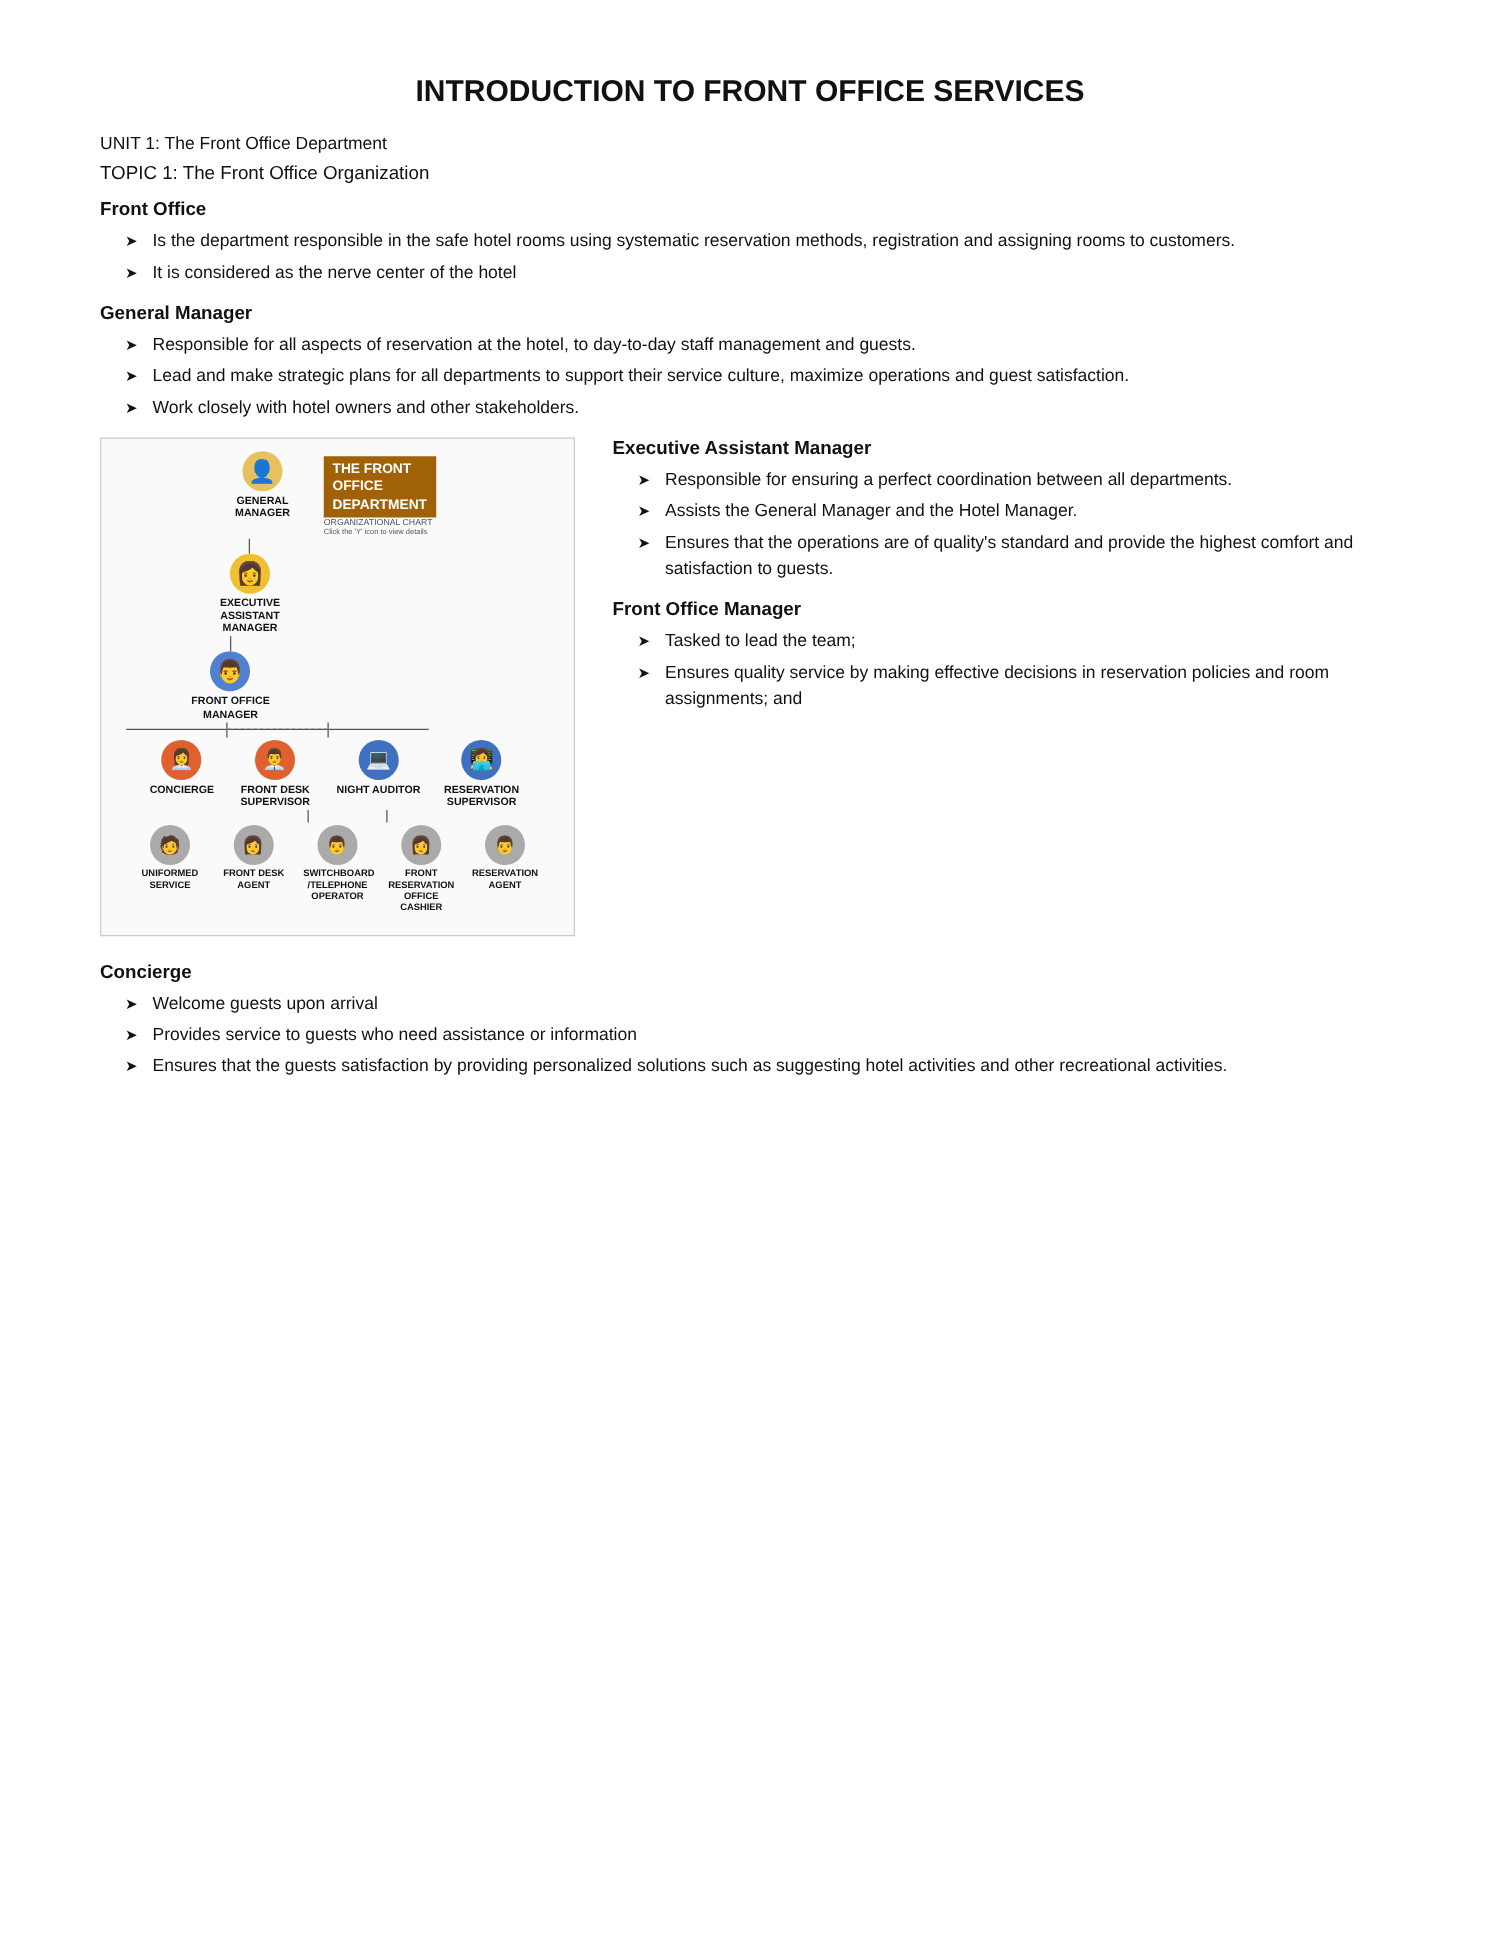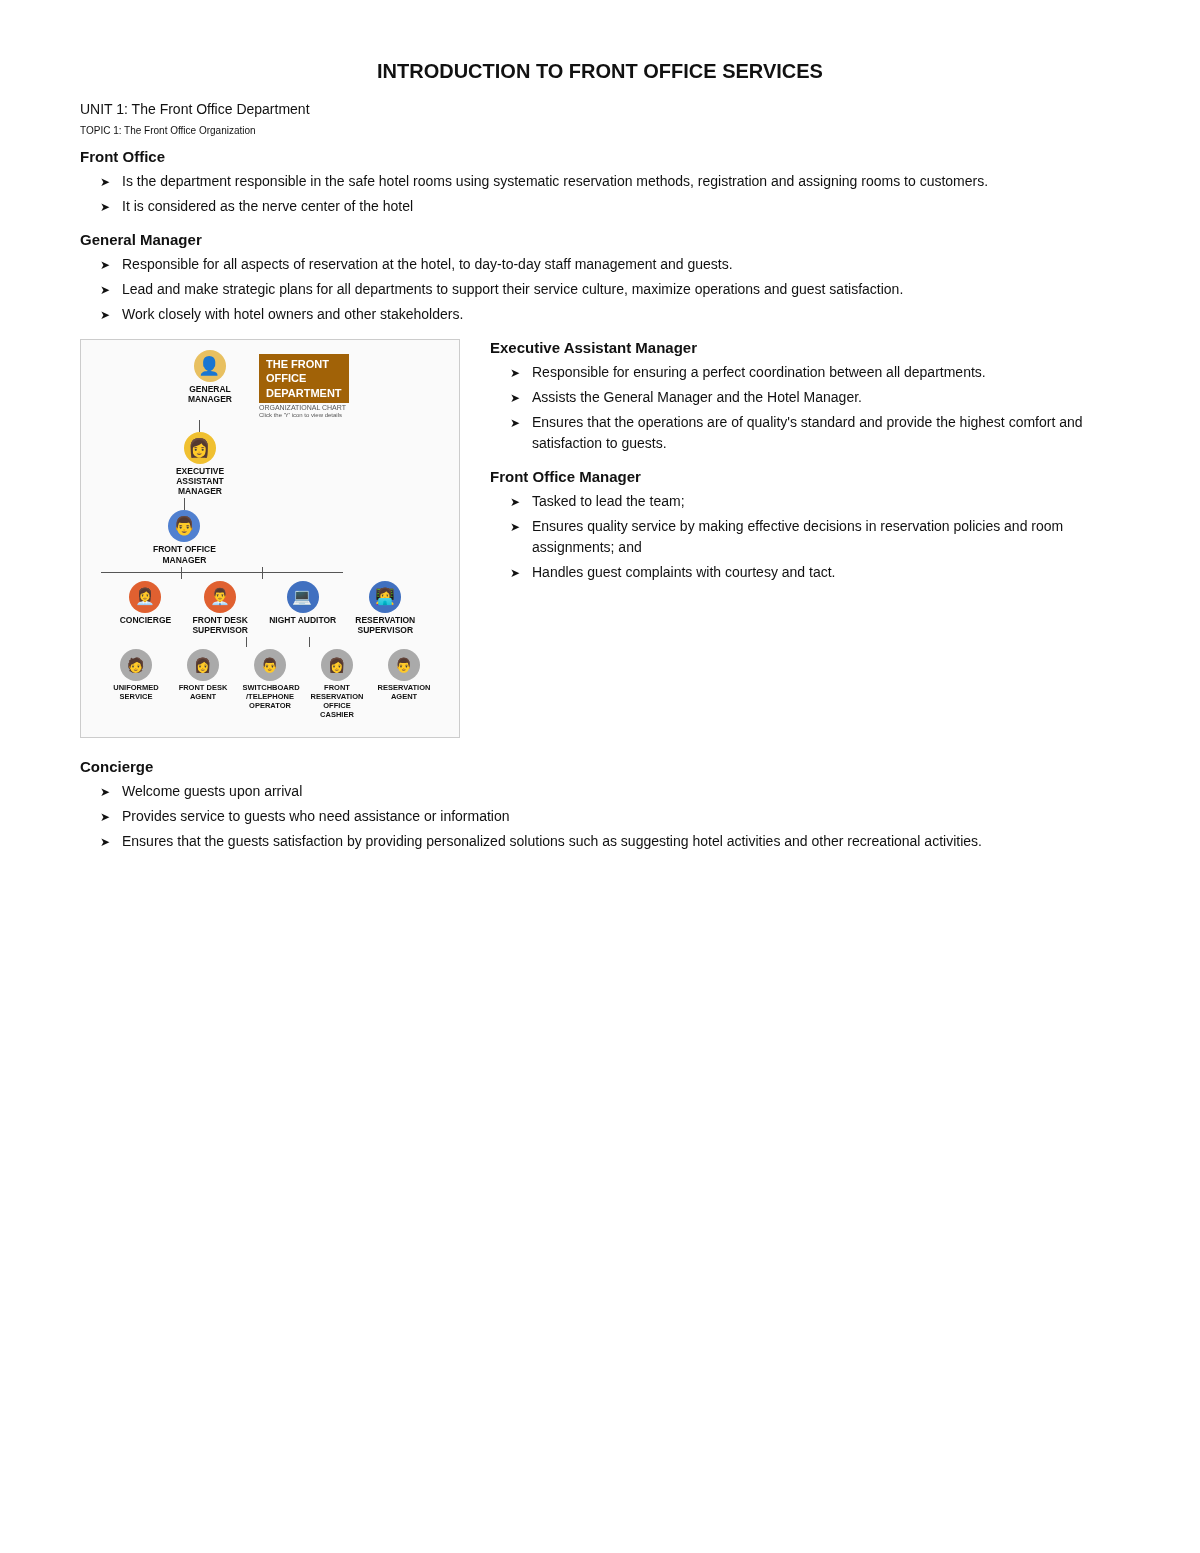--- a/index.html
+++ b/index.html
@@ -7,33 +7,33 @@
       background: #fff;
       font-family: 'Times New Roman', Times, serif;
       font-size: 15px;
       color: #111;
       padding: 60px 80px;
       max-width: 1200px;
       min-height: 1553px;
     }
     h1.main-title {
       text-align: center;
-      font-size: 20px;
+      font-size: 24px;
       font-weight: bold;
       margin-bottom: 18px;
       font-family: Arial, sans-serif;
     }
     h2.unit-title {
       font-size: 14px;
       font-weight: normal;
       margin-bottom: 8px;
       font-family: Arial, sans-serif;
     }
     .topic-title {
-      font-size: 10px;
+      font-size: 15px;
       margin-bottom: 12px;
       font-family: Arial, sans-serif;
     }
     .section-heading {
       font-size: 15px;
       font-weight: bold;
       margin-bottom: 6px;
       font-family: Arial, sans-serif;
     }
     ul.arrow-list {
@@ -249,21 +249,20 @@
         <li>Assists the General Manager and the Hotel Manager.</li>
         <li>Ensures that the operations are of quality's standard and provide the highest comfort and satisfaction to guests.</li>
       </ul>
     </div>
 
     <div class="section-block">
       <p class="section-heading">Front Office Manager</p>
       <ul class="arrow-list">
         <li>Tasked to lead the team;</li>
         <li>Ensures quality service by making effective decisions in reservation policies and room assignments; and</li>
-        <li>Handles guest complaints with courtesy and tact.</li>
       </ul>
     </div>
 
   </div>
 </div>
 
 <div class="section-block">
   <p class="section-heading">Concierge</p>
   <ul class="arrow-list">
     <li>Welcome guests upon arrival</li>

